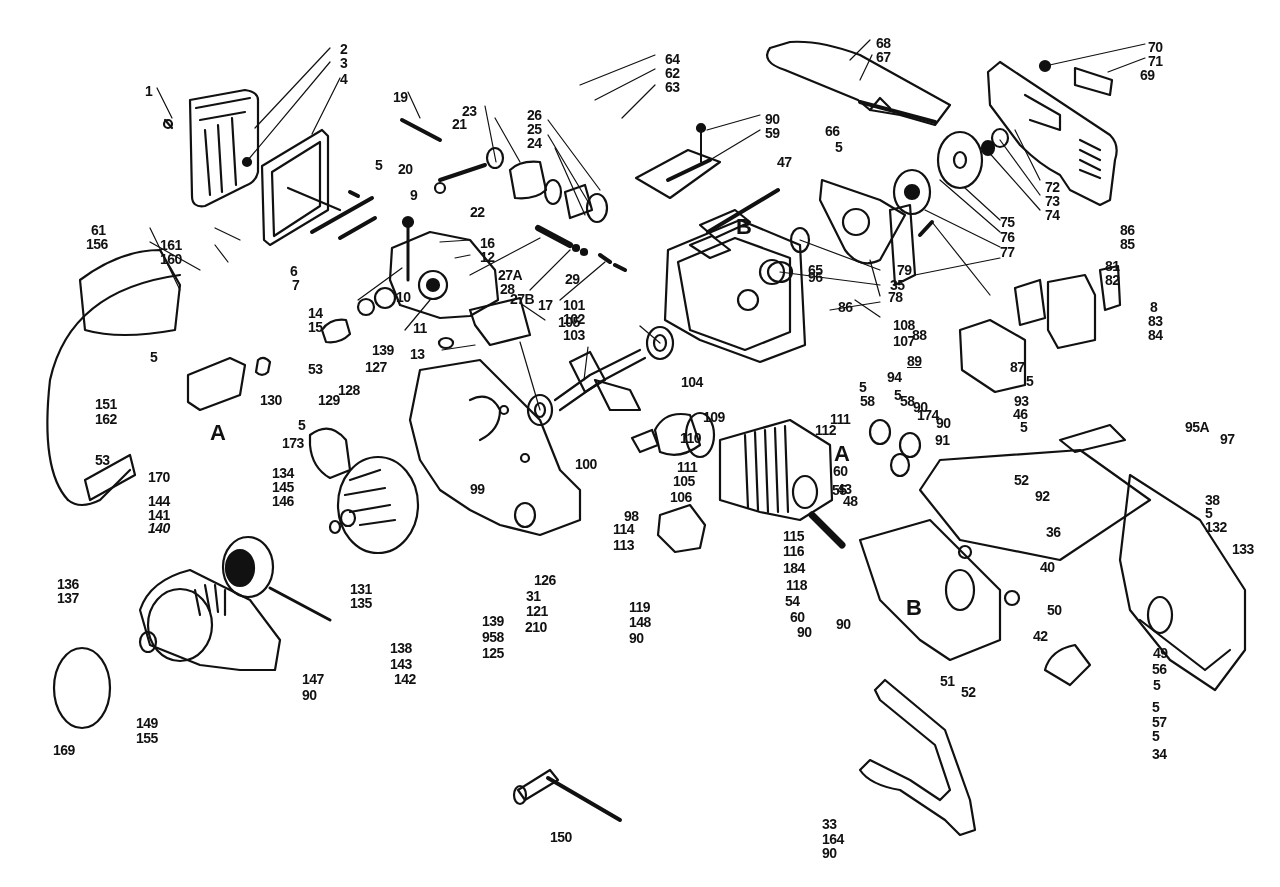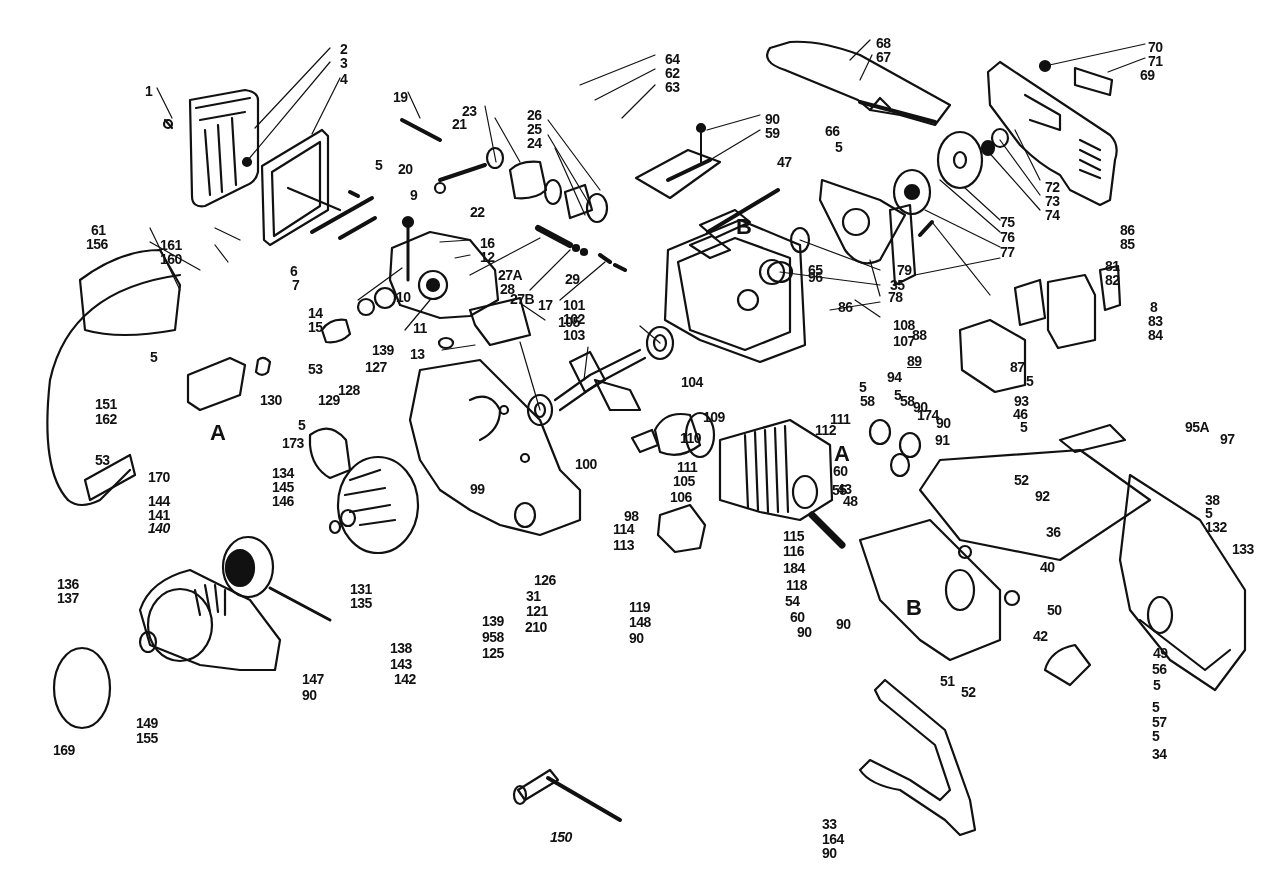--- a/index.html
+++ b/index.html
@@ -432,21 +432,21 @@
       <span class="lbl" style="left: 57px; top: 577px;">136</span>
       <span class="lbl" style="left: 57px; top: 591px;">137</span>
       <span class="lbl" style="left: 390px; top: 641px;">138</span>
       <span class="lbl" style="left: 390px; top: 657px;">143</span>
       <span class="lbl" style="left: 394px; top: 672px;">142</span>
       <span class="lbl" style="left: 302px; top: 672px;">147</span>
       <span class="lbl" style="left: 302px; top: 688px;">90</span>
       <span class="lbl" style="left: 136px; top: 716px;">149</span>
       <span class="lbl" style="left: 136px; top: 731px;">155</span>
       <span class="lbl" style="left: 53px; top: 743px;">169</span>
-      <span class="lbl" style="left: 550px; top: 830px; font-style: italic;">150</span>
+      <span class="lbl" style="left: 550px; top: 830px;">150</span>
       <span class="lbl" style="left: 836px; top: 617px;">90</span>
       <span class="lbl" style="left: 961px; top: 685px;">52</span>
       <span class="lbl" style="left: 940px; top: 674px;">51</span>
       <span class="lbl" style="left: 1033px; top: 629px;">42</span>
       <span class="lbl" style="left: 1047px; top: 603px;">50</span>
       <span class="lbl" style="left: 1153px; top: 646px;">49</span>
       <span class="lbl" style="left: 1152px; top: 662px;">56</span>
       <span class="lbl" style="left: 1153px; top: 678px;">5</span>
       <span class="lbl" style="left: 1152px; top: 700px;">5</span>
       <span class="lbl" style="left: 1152px; top: 715px;">57</span>

